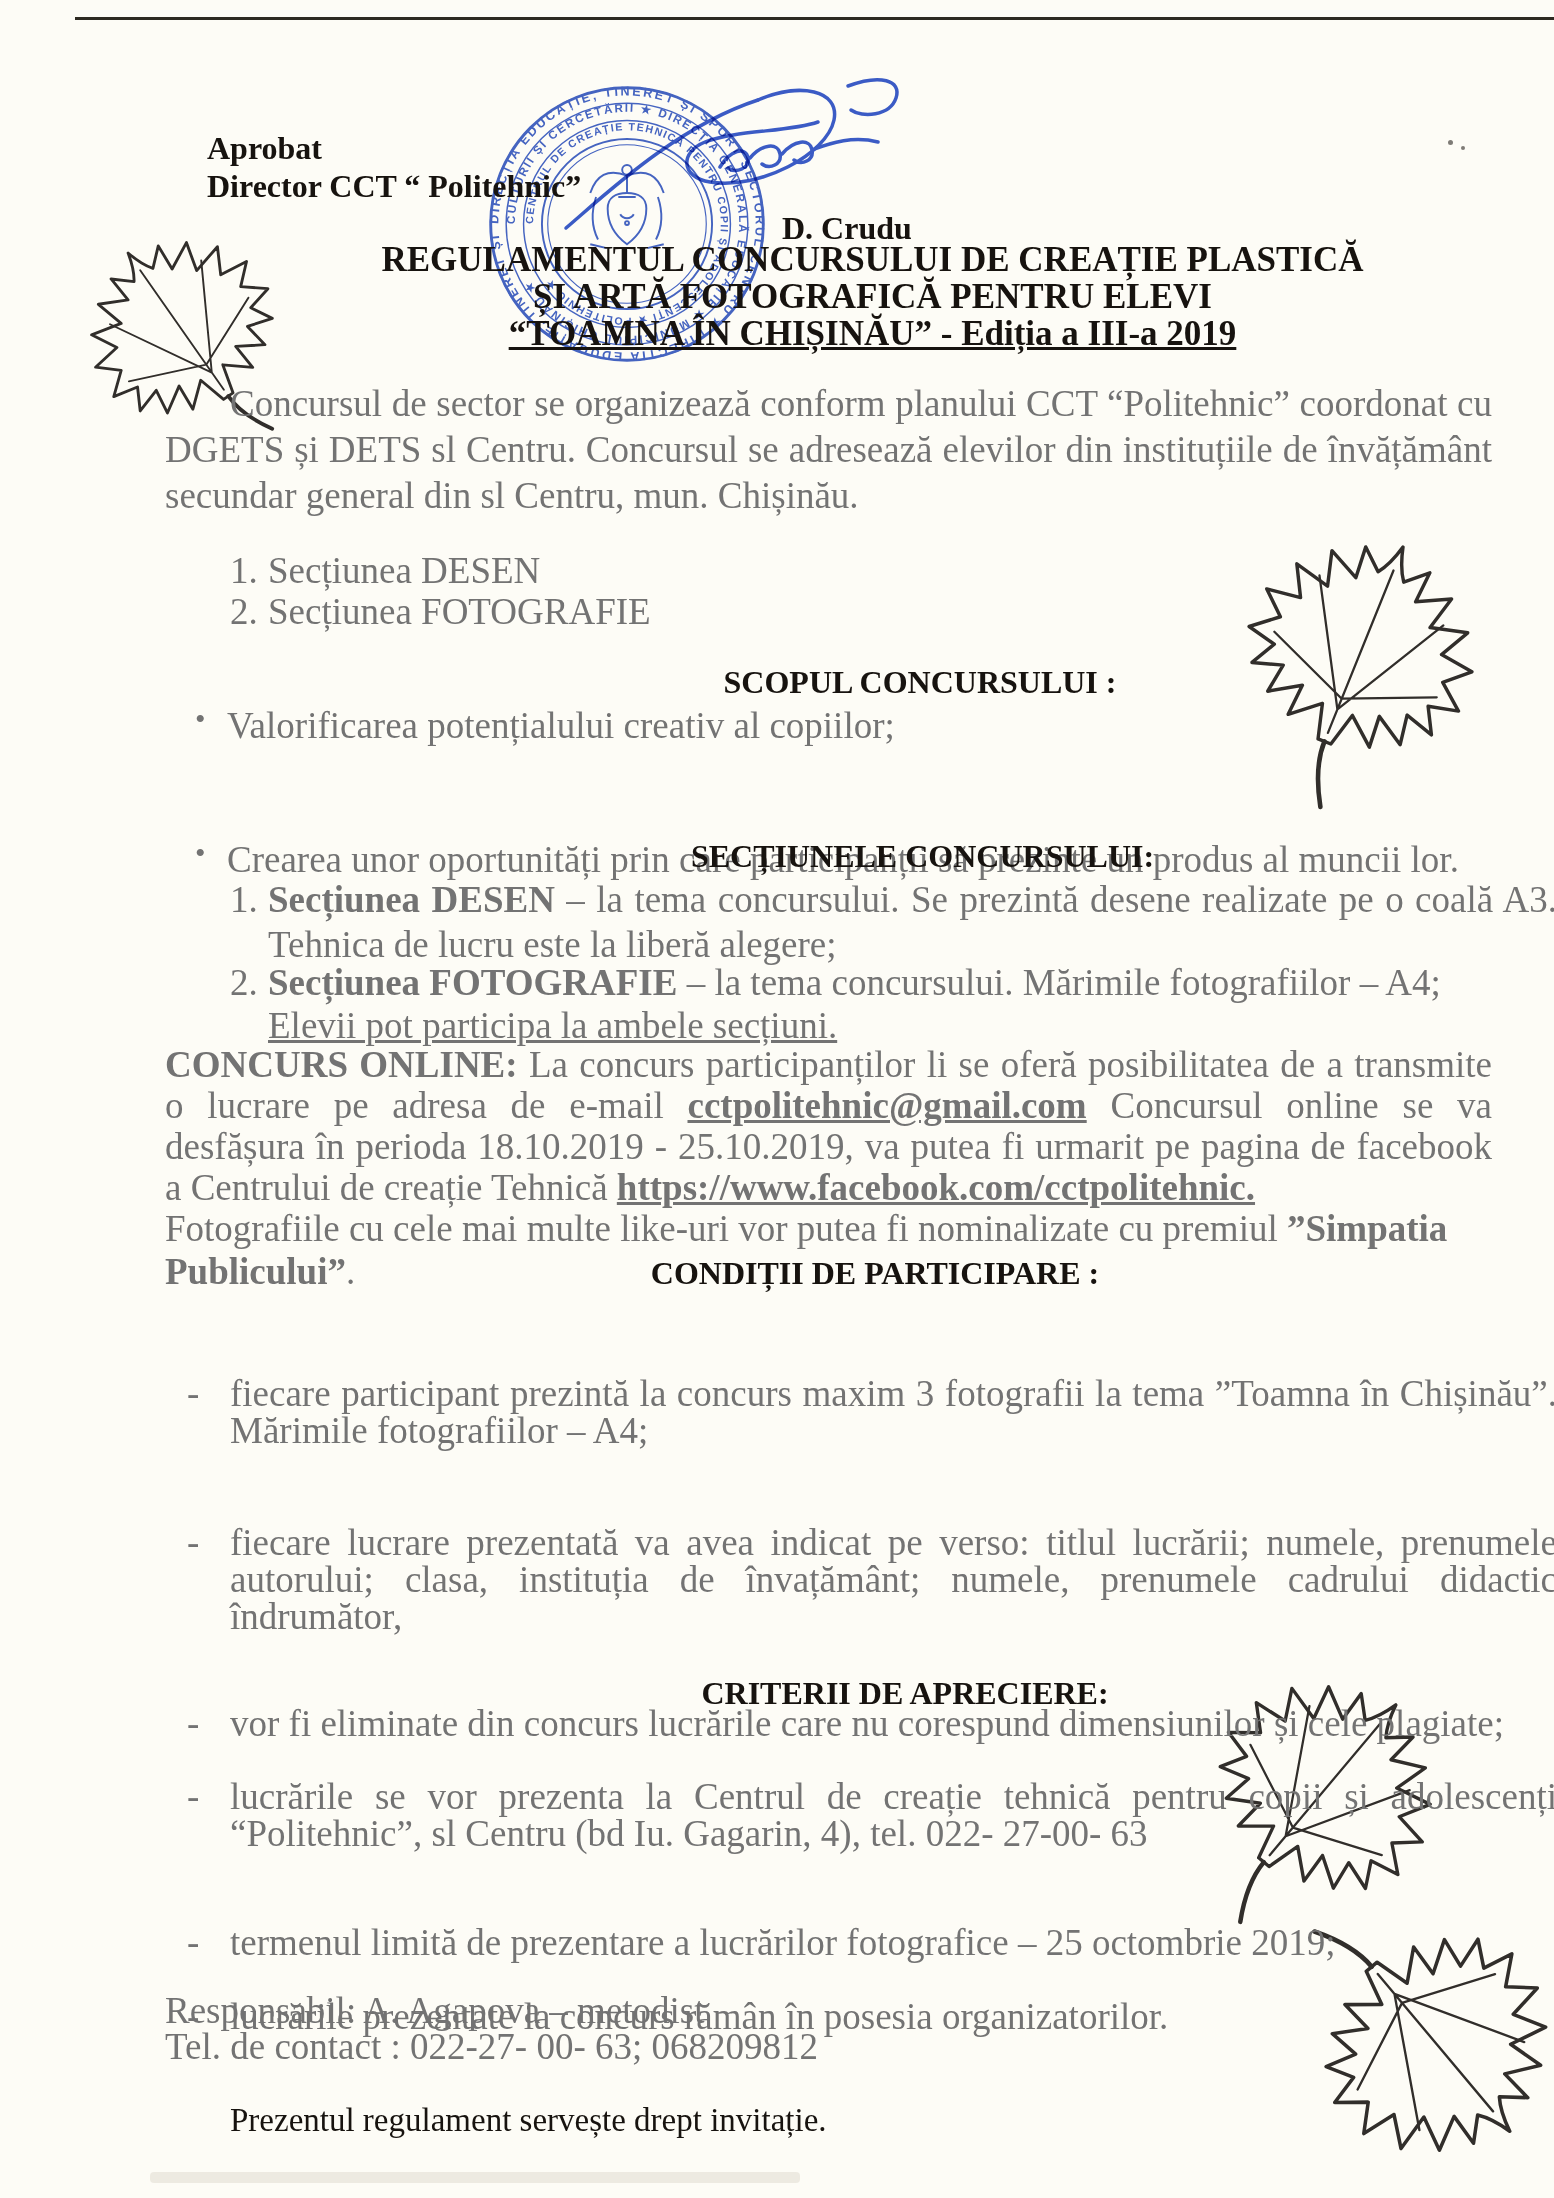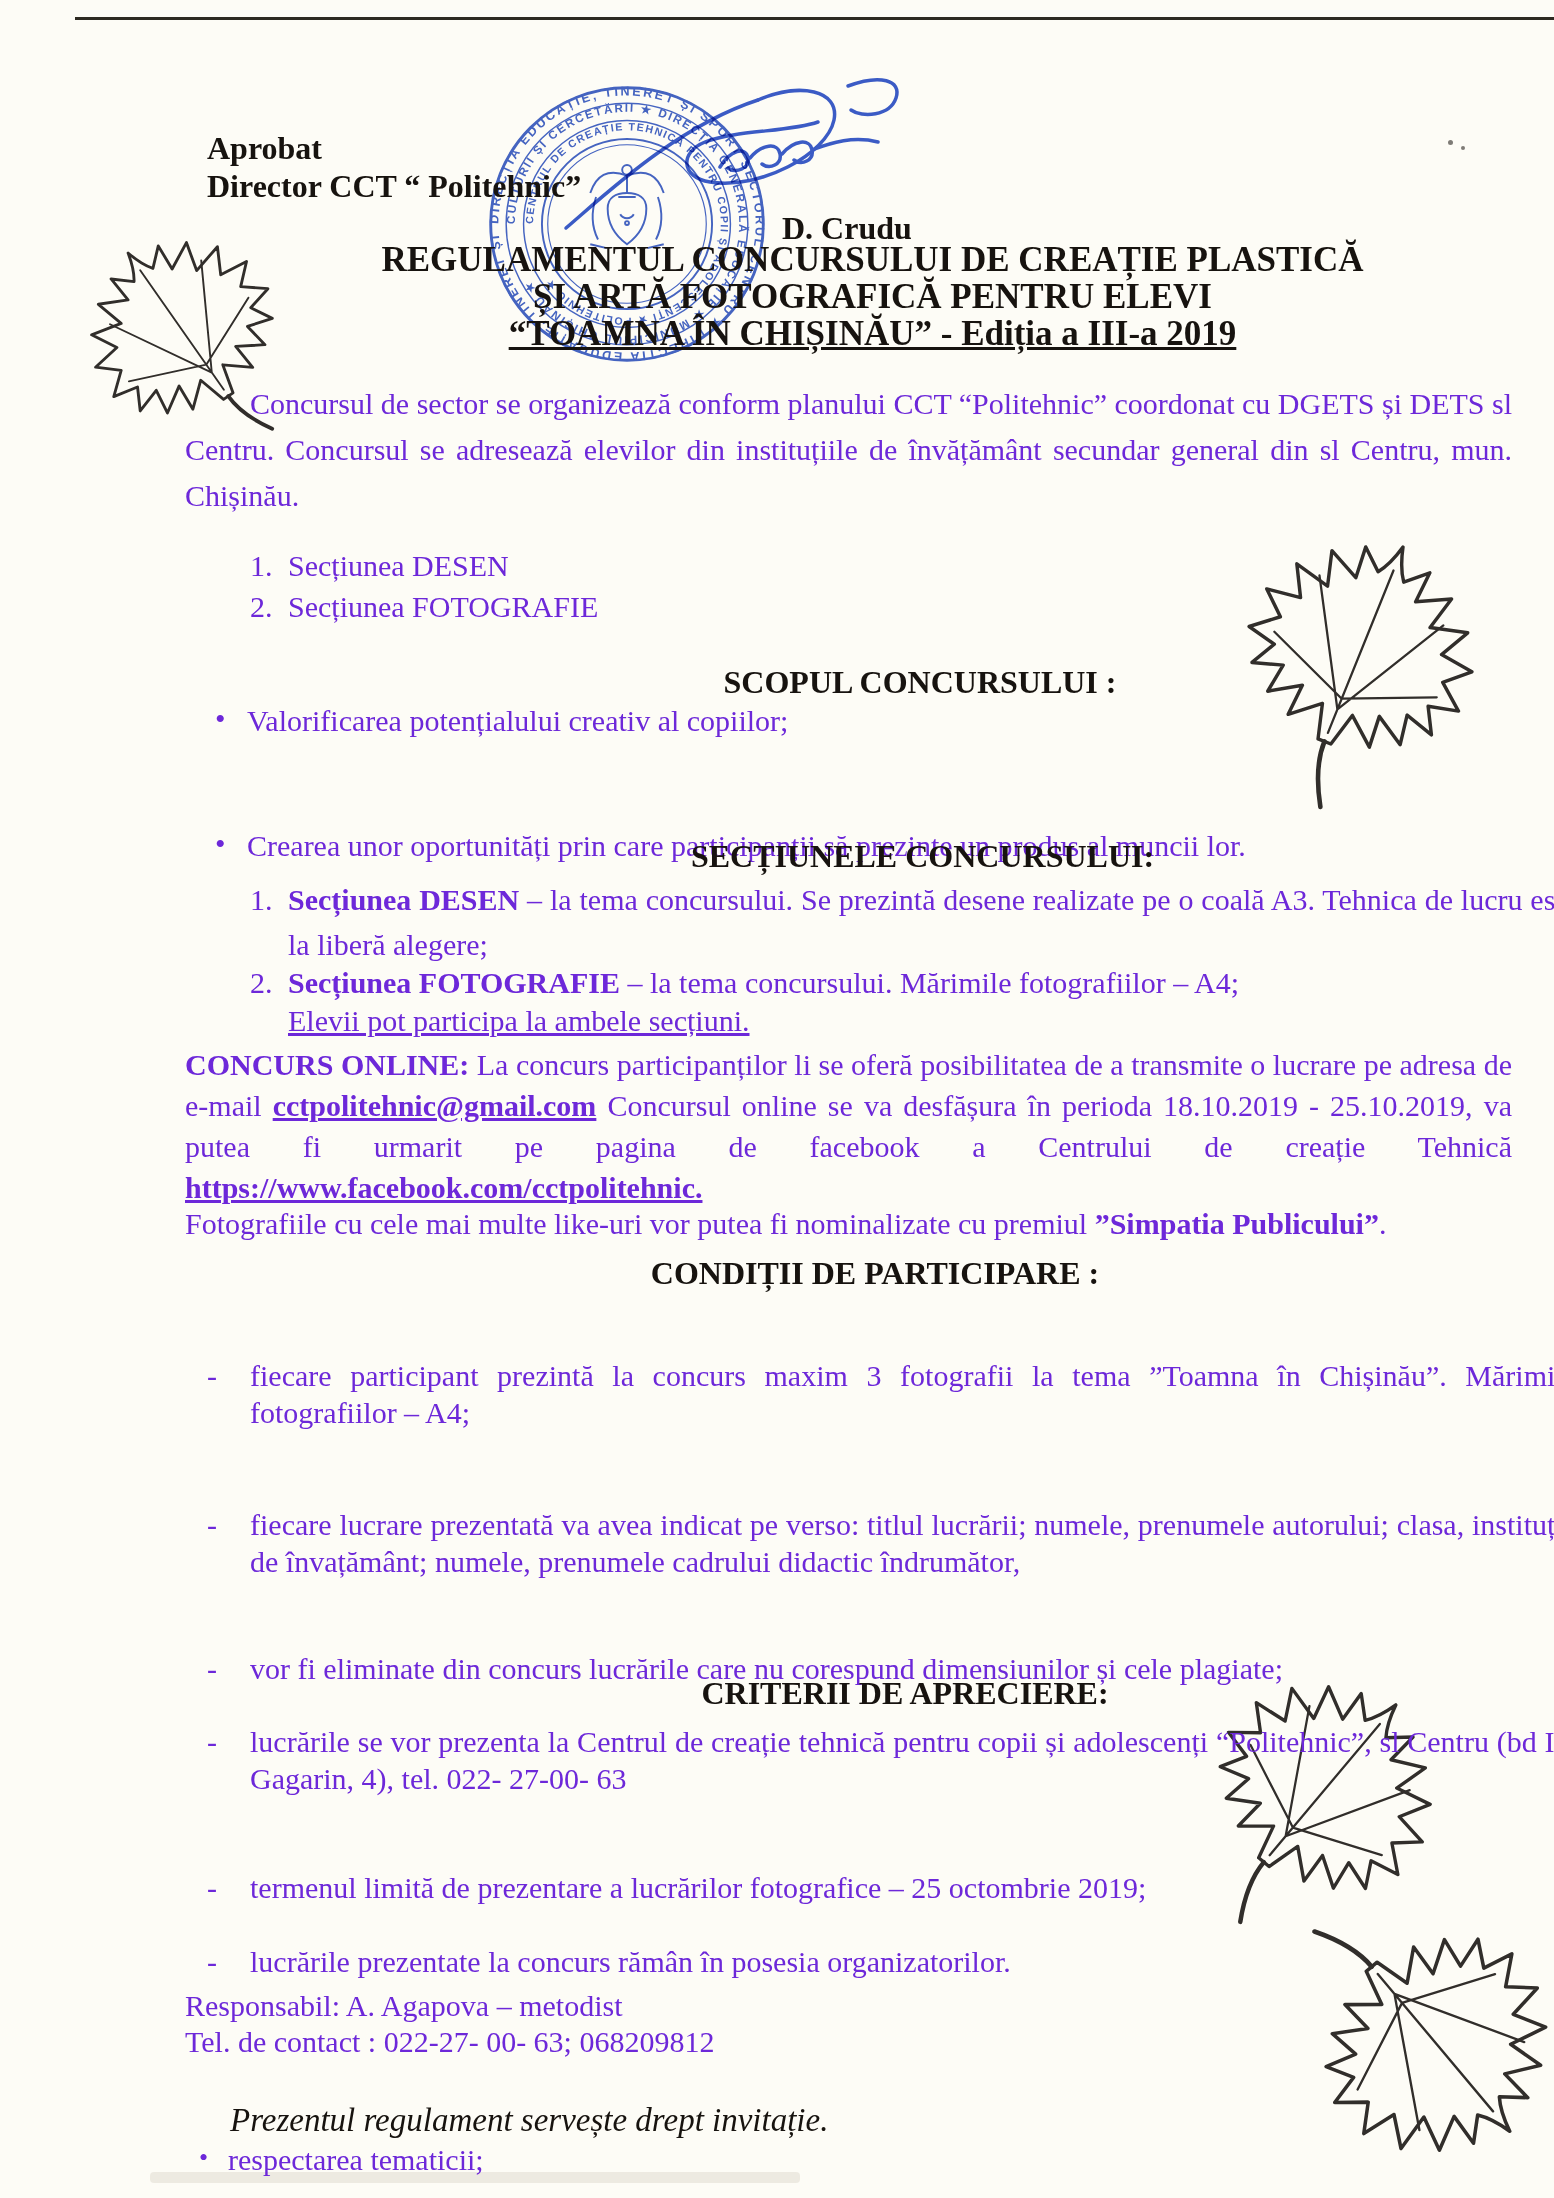--- a/index.html
+++ b/index.html
@@ -5,21 +5,21 @@
   html,body{margin:0;padding:0;background:#e9e7e1;}
   .page{
     position:relative;width:1554px;height:2198px;margin:0 auto;
     background:#fdfcf6;overflow:hidden;
     font-family:"Liberation Serif","DejaVu Serif",serif;
     color:#17130f;
   }
   .abs{position:absolute;}
   .b{font-weight:700;}
   .u{text-decoration:underline;}
-  .body-txt{font-size:30px;color:#6d28d9;margin-left:20px;}
+  .body-txt{font-size:37px;color:#737373;}
   .just{text-align:justify;}
   .h-center{font-weight:700;font-size:32px;text-align:center;white-space:nowrap;}
   .title-line{font-weight:700;font-size:35px;text-align:center;white-space:nowrap;}
   .scan-line{background:#2d2a22;}
   .bullet-item{position:relative;padding-left:62px;}
   .bullet-item::before{content:"•";position:absolute;left:30px;top:-2px;font-size:30px;}
   .bullet-item.tight::before{left:14px;font-size:26px;top:0px;}
   .bullet-item.tight{padding-left:43px;}
   .dash-item{position:relative;padding-left:65px;}
   .dash-item .dash{position:absolute;left:22px;top:0;}
@@ -168,15 +168,15 @@
   </div>
   <div class="abs body-txt dash-item" style="left:165px;top:1579px;width:1327px;line-height:37px;">
     <span class="dash">-</span><span>lucrările prezentate la concurs  rămân în posesia organizatorilor.</span>
   </div>
 
   <div class="abs h-center" style="left:320px;top:1675px;width:1170px;">CRITERII  DE APRECIERE:</div>
   <div class="abs body-txt bullet-item tight" style="left:165px;top:1742px;width:1100px;"><span>respectarea tematicii;</span></div>
 
   <div class="abs body-txt" style="left:165px;top:1989px;">Responsabil: A. Agapova – metodist</div>
   <div class="abs body-txt" style="left:165px;top:2025px;">Tel. de contact : 022-27- 00- 63; 068209812</div>
-  <div class="abs" style="left:230px;top:2102px;font-size:33px;font-style:italic;">Prezentul regulament servește drept invitație.</div>
+  <div class="abs" style="left:230px;top:2102px;font-size:33px;">Prezentul regulament servește drept invitație.</div>
 
 </div>
 
 </body></html>

